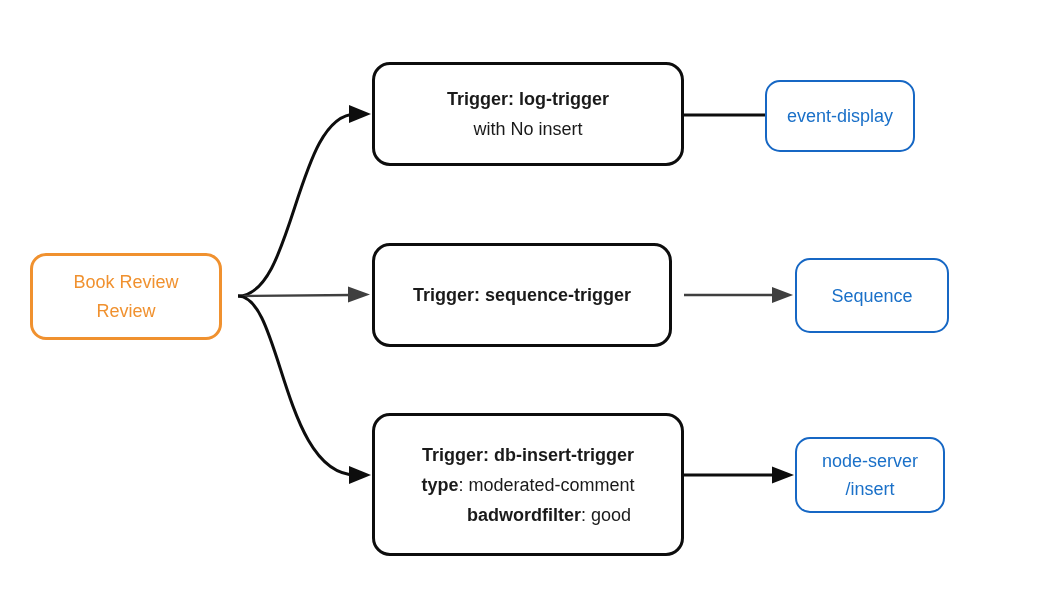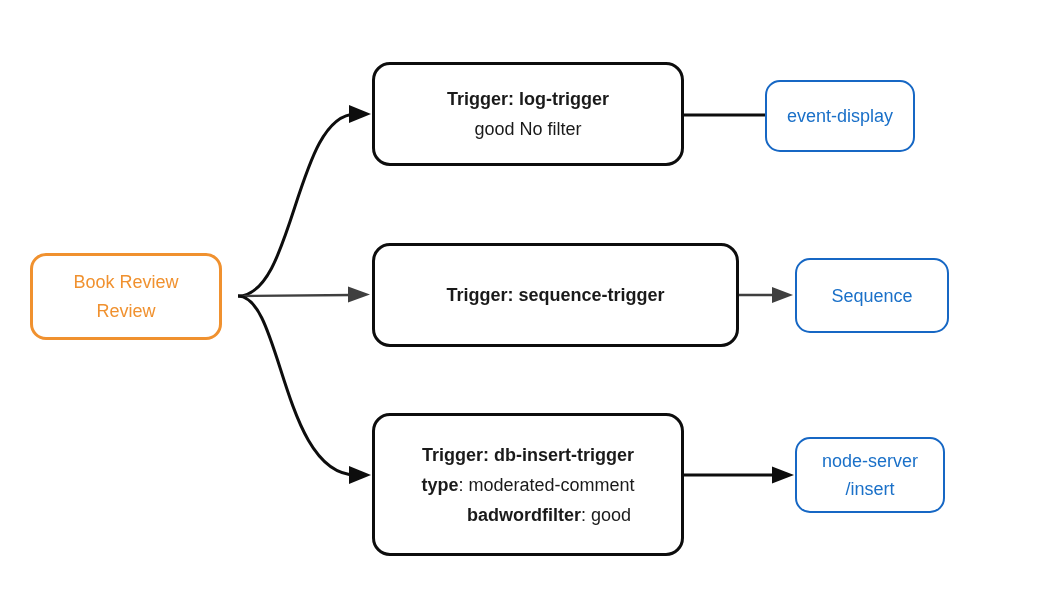--- a/index.html
+++ b/index.html
@@ -30,21 +30,21 @@
     font-size: 18px; line-height: 29px;
   }
   .node-trigger {
     border: 3px solid #0D0D0D;
     border-radius: 18px;
     color: #1A1A1A;
     font-size: 18px; line-height: 30px;
   }
   .node-trigger .b { font-weight: bold; }
   .trigger-log      { left: 372px; top: 62px;  width: 312px; height: 104px; }
-  .trigger-sequence { left: 372px; top: 243px; width: 367px; height: 104px; gap: 44px; }
+  .trigger-sequence { left: 372px; top: 243px; width: 300px; height: 104px; gap: 44px; }
   .trigger-db       { left: 372px; top: 413px; width: 312px; height: 143px; }
   .indent-right { margin-left: 42px; }
   .node-sink {
     border: 2.5px solid #1667C4;
     border-radius: 15px;
     color: #1A70C8;
     font-size: 18px; line-height: 28px;
   }
   .sink-event-display { left: 765px; top: 80px;  width: 150px; height: 72px; }
   .sink-sequence      { left: 795px; top: 258px; width: 154px; height: 75px; }
@@ -76,21 +76,21 @@
     <polygon points="794,475 772,466.5 772,483.5" fill="#0D0D0D"></polygon>
   </svg>
 
   <div class="node node-broker">
     <div>Book Review</div>
     <div>Review</div>
   </div>
 
   <div class="node node-trigger trigger-log">
     <div class="b">Trigger: log-trigger</div>
-    <div>good No filter</div>
+    <div>with No insert</div>
   </div>
 
   <div class="node node-trigger trigger-sequence">
     <div class="b">Trigger: sequence-trigger</div>
   </div>
 
   <div class="node node-trigger trigger-db">
     <div class="b">Trigger: db-insert-trigger</div>
     <div><span class="b">type</span><span>: moderated-comment</span></div>
     <div class="indent-right"><span class="b">badwordfilter</span><span>: good</span></div>

